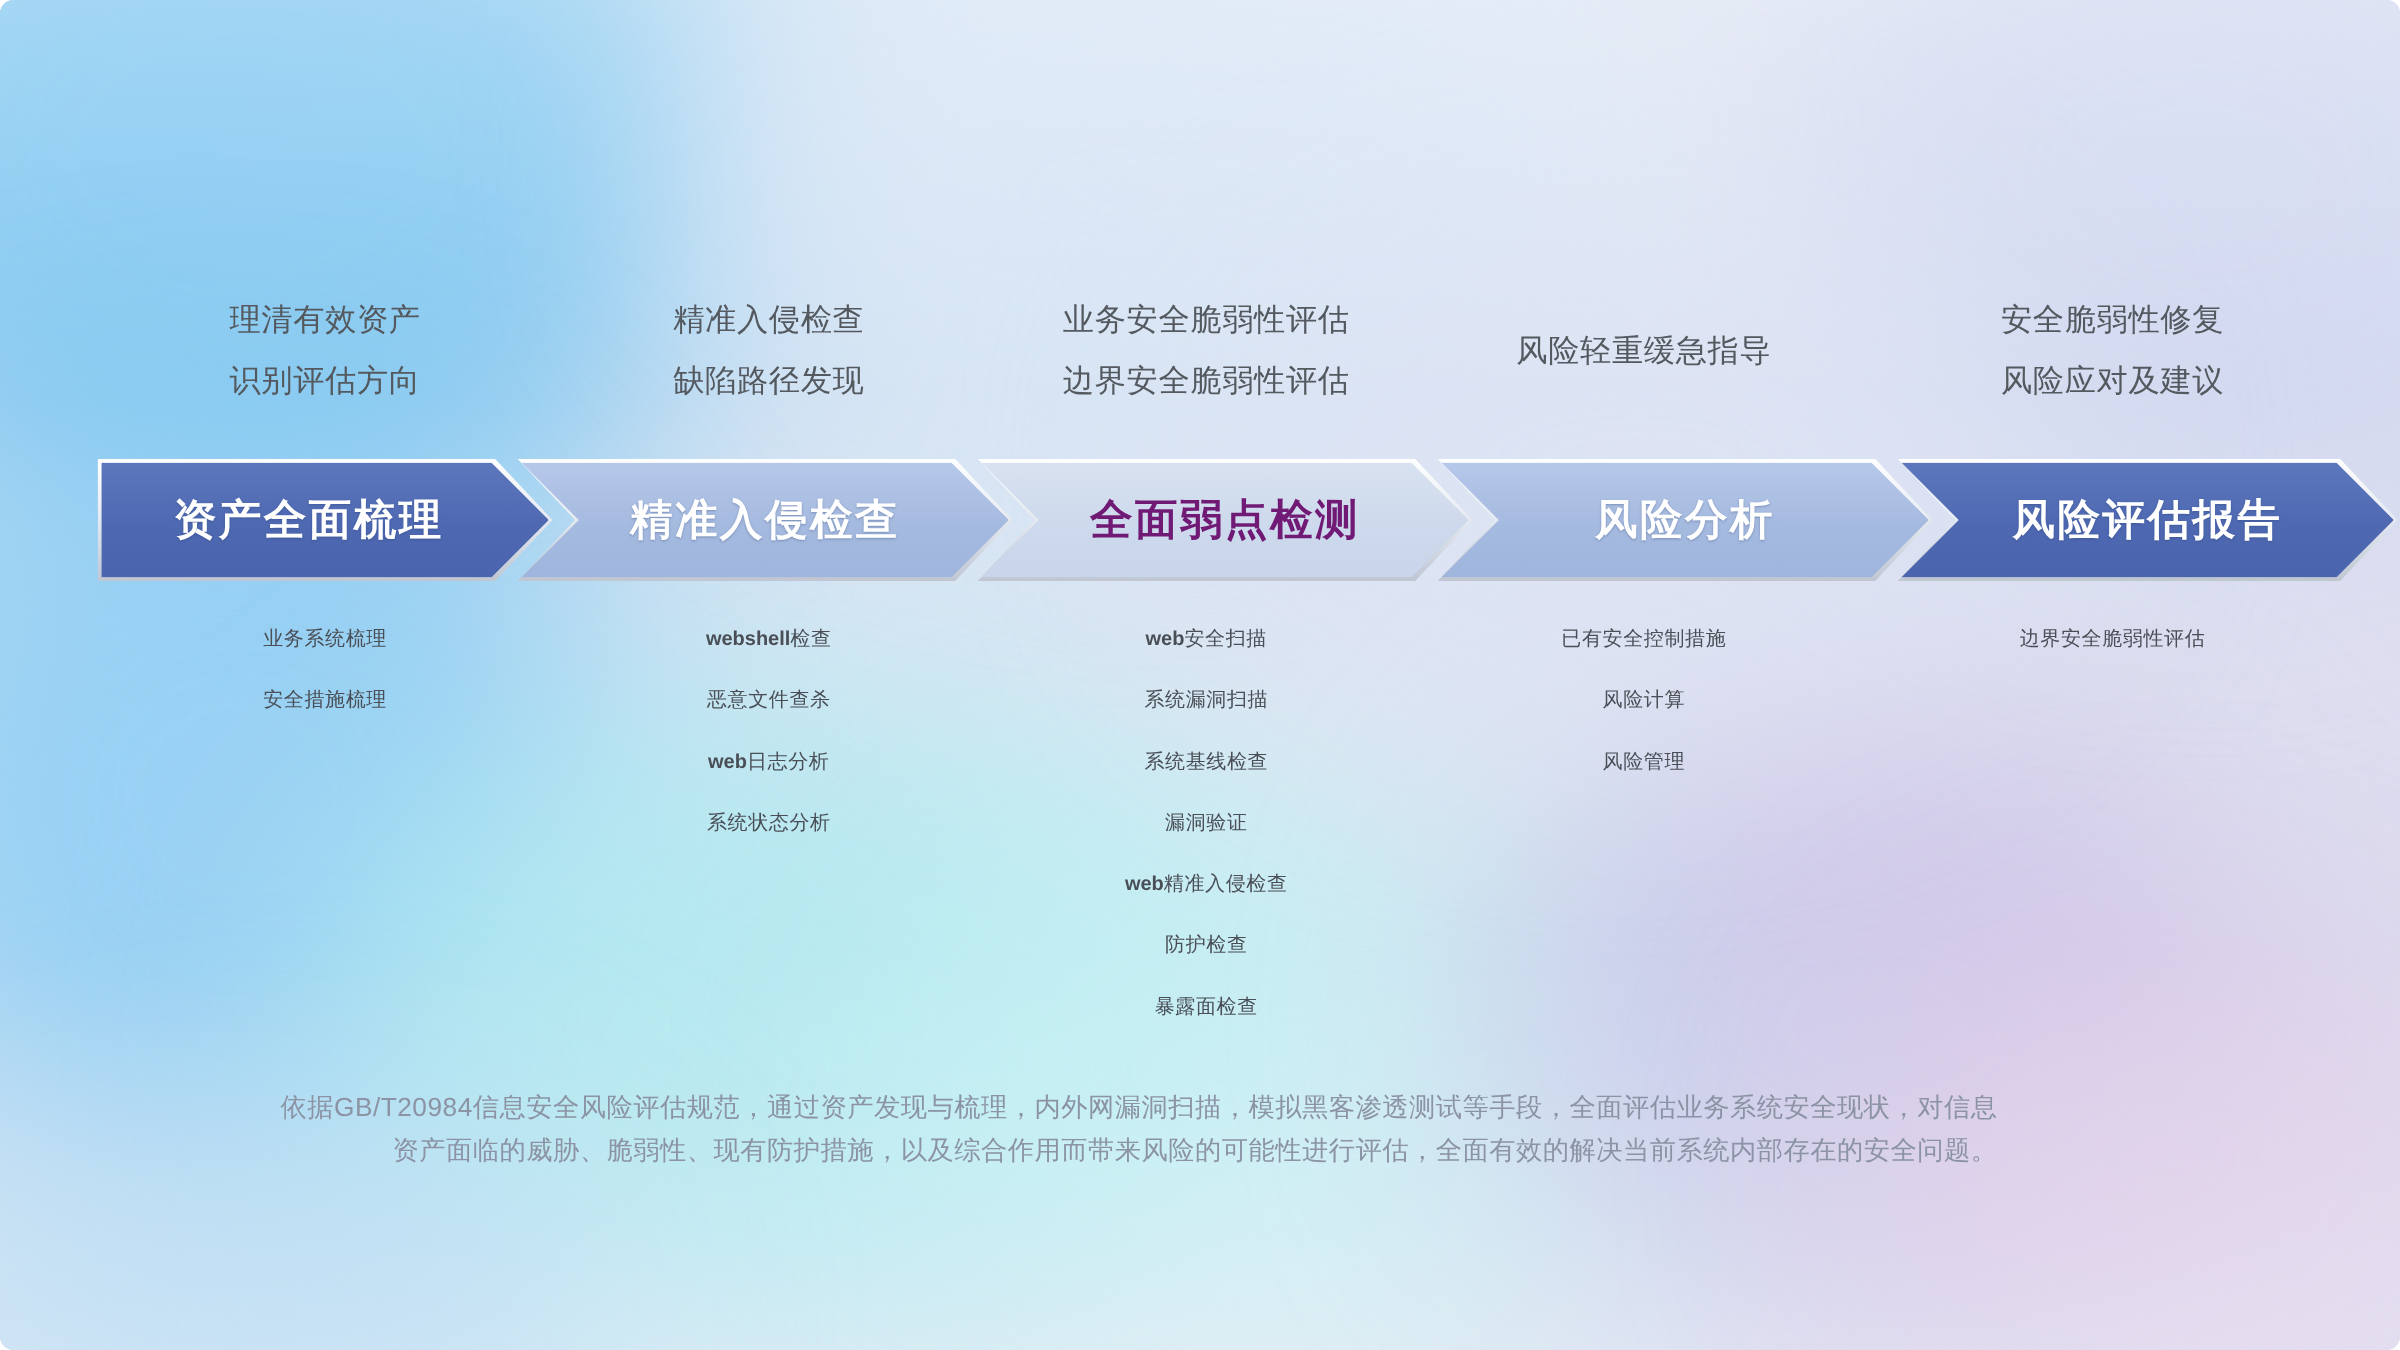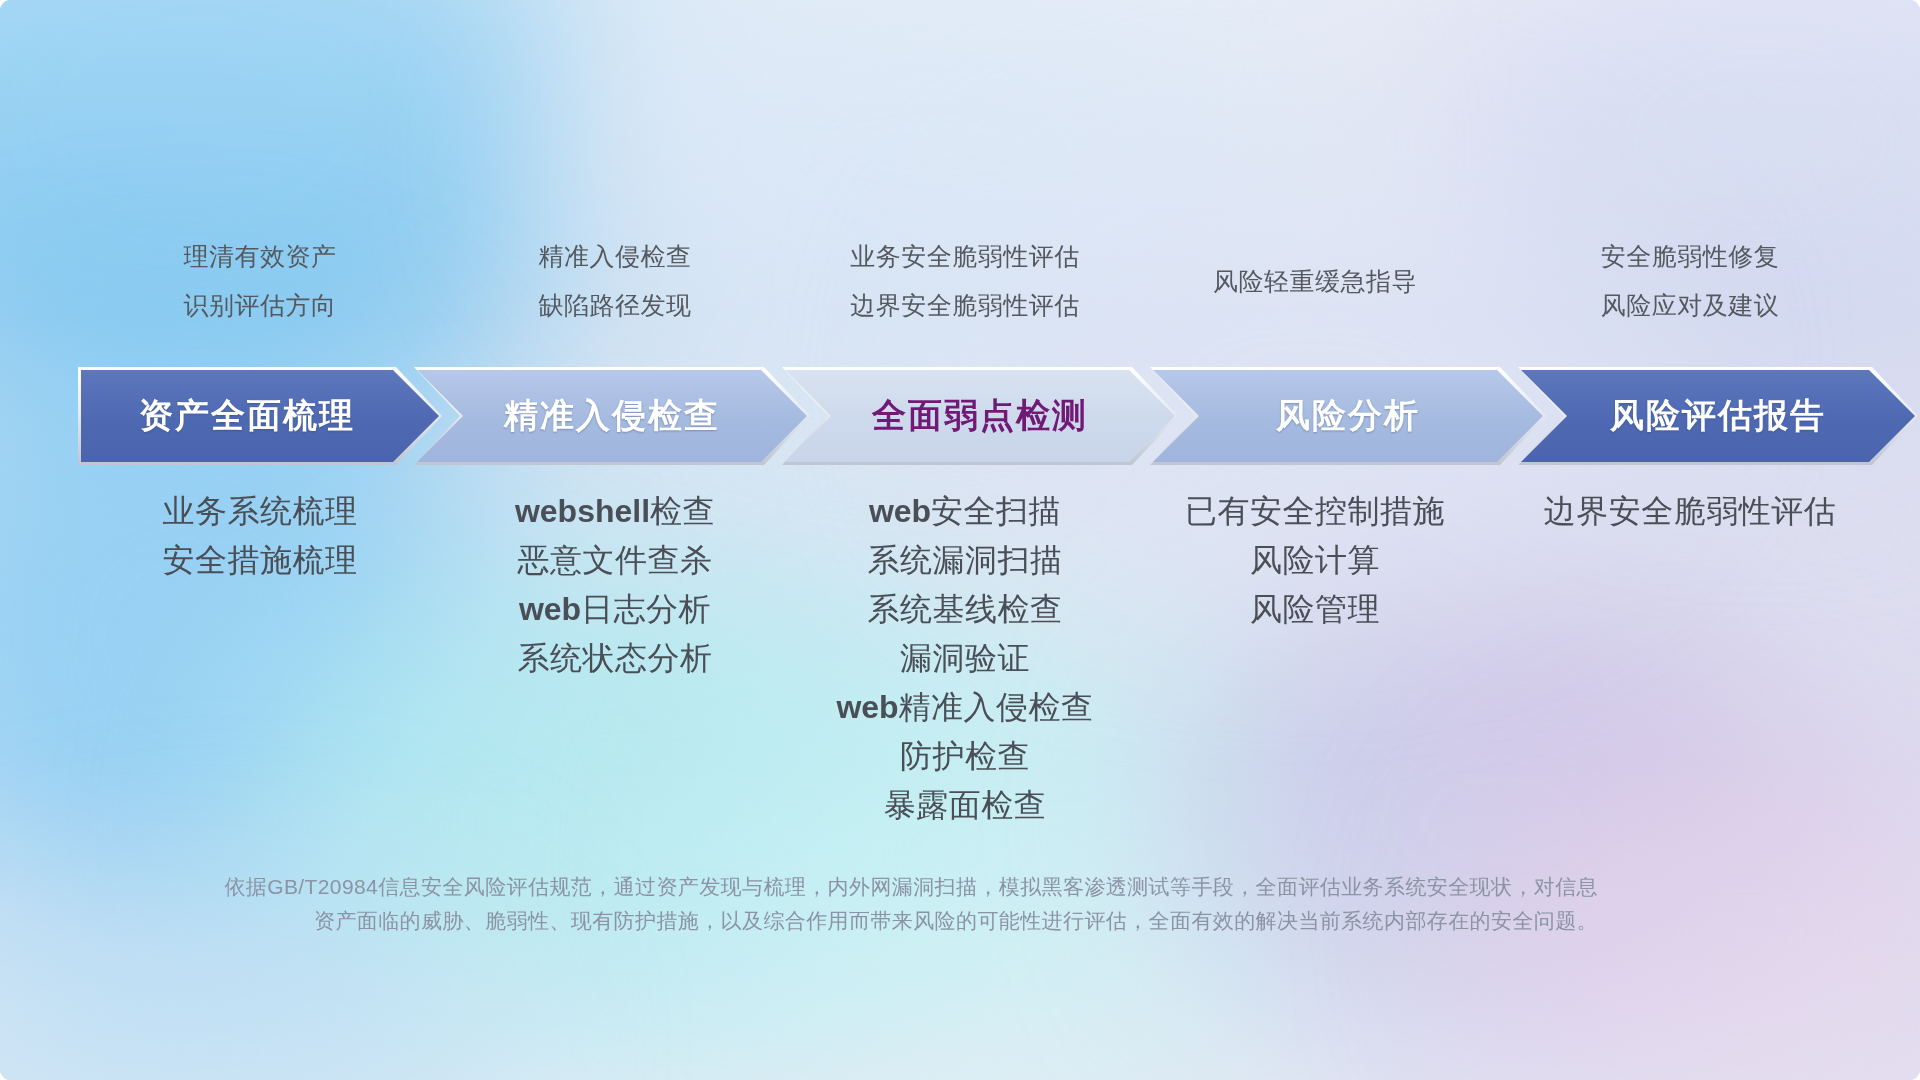--- a/index.html
+++ b/index.html
@@ -140,21 +140,21 @@
 
   .txt-white { color: #ffffff; text-shadow: 0 1px 2px rgba(40,60,110,0.35); }
   .txt-blue  { color: #701a75; }
 
   
   #bottom-lists {
     top: 487px;
     padding-left: 80px;
   }
   .item-line {
-    font-size: 32px;
+    font-size: 16px;
     line-height: 49px;
     color: #4a4f57;
     letter-spacing: 0.5px;
     white-space: nowrap;
   }
   .item-line .lat {
     font-weight: bold;
     letter-spacing: 0;
   }
 

